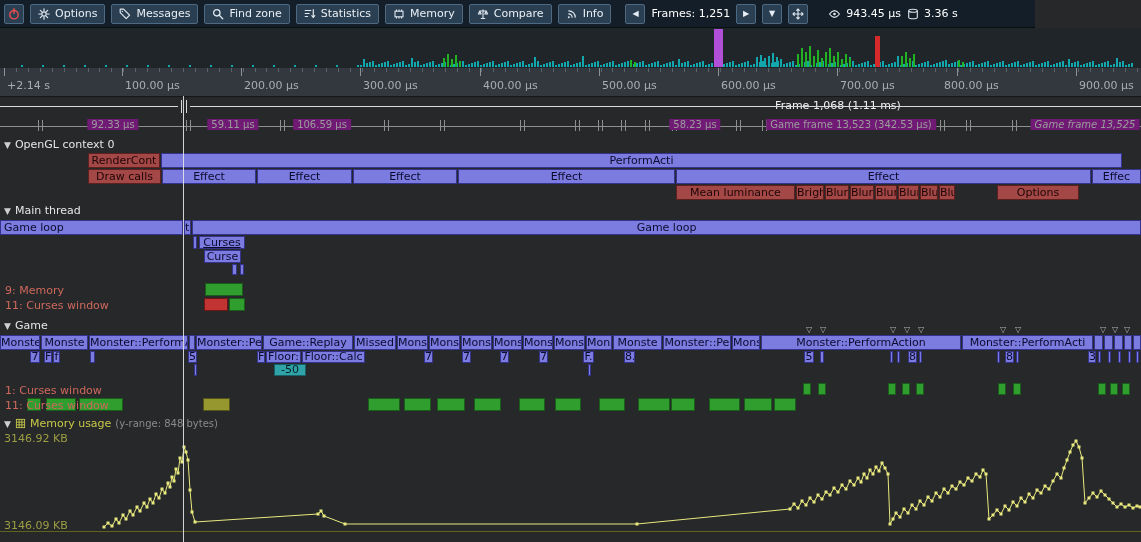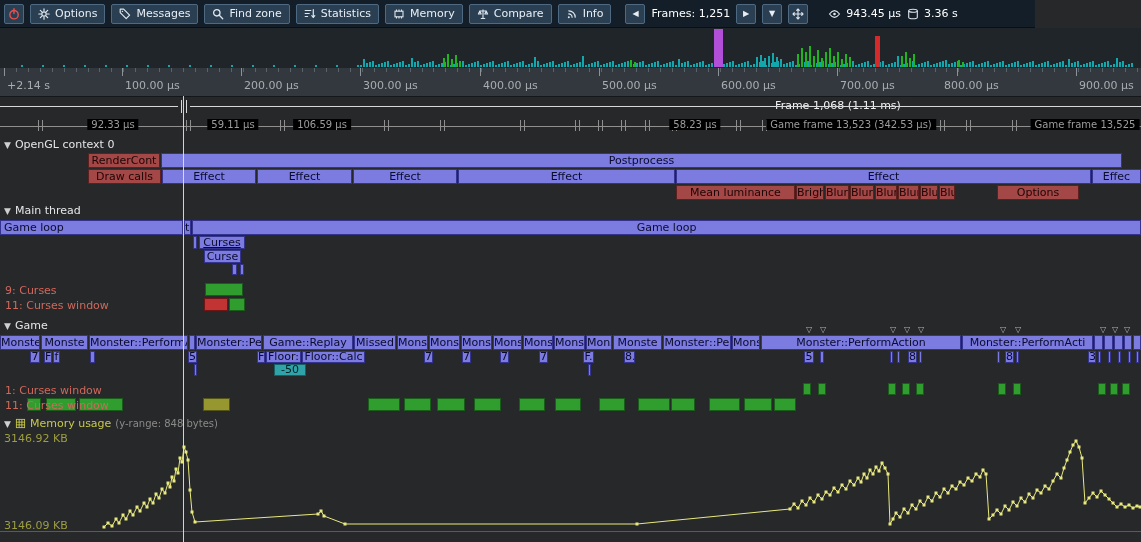--- a/index.html
+++ b/index.html
@@ -22,21 +22,21 @@
   .tick{position:absolute;top:0;width:1px;background:#5c6368;}
   .tick.major{background:#8b9298;}
   .rlabel{position:absolute;top:11px;font-size:11px;color:#a8adb2;white-space:nowrap;}
 
   
   .fline{position:absolute;height:1px;background:#d8d8d8;}
   .fdelim{position:absolute;width:1px;height:13px;top:100px;background:#d8d8d8;}
   .flabel{position:absolute;top:99px;transform:translateX(-50%);font-size:11px;color:#f2f2f2;background:#26282a;padding:0 6px;white-space:nowrap;}
   .sline{position:absolute;height:1px;background:#8f8f8f;}
   .sdelim{position:absolute;top:120px;height:11px;width:1px;background:#8f8f8f;}
-  .slabel{position:absolute;top:119px;transform:translateX(-50%);font-size:10px;color:#9c9c9c;background:#000000;padding:0 4px;white-space:nowrap;}
+  .slabel{position:absolute;top:119px;transform:translateX(-50%);font-size:10px;color:#9c9c9c;background:#701a75;padding:0 4px;white-space:nowrap;}
 
   
   .zone{position:absolute;box-sizing:border-box;border:1px solid;font-size:11px;text-align:center;
     overflow:hidden;white-space:nowrap;cursor:default;}
   .lock-label{position:absolute;font-size:11px;color:#d0685c;white-space:nowrap;z-index:5;}
   .sec-h{position:absolute;font-size:11px;color:#e6e6e8;display:flex;align-items:center;gap:4px;white-space:nowrap;z-index:5;}
   .sec-h .tri{color:#cfcfcf;font-size:9px;}
   .mem-title{color:#c8c84a;}
   .mem-note{color:#8a8a8a;font-size:10px;}
   .mlabel{position:absolute;font-size:11px;color:#9d9d42;z-index:5;}
@@ -768,23 +768,23 @@
     <div class="sdelim" style="left: 944px;"></div>
     <div class="sdelim" style="left: 966px;"></div>
     <div class="sdelim" style="left: 970px;"></div>
     <div class="sdelim" style="left: 1012px;"></div>
     <div class="sdelim" style="left: 1016px;"></div>
     <div class="slabel" style="left: 113px;">92.33 μs</div>
     <div class="slabel" style="left: 233px;">59.11 μs</div>
     <div class="slabel" style="left: 322px;">106.59 μs</div>
     <div class="slabel" style="left: 695px;">58.23 μs</div>
     <div class="slabel" style="left: 851px;">Game frame 13,523 (342.53 μs)</div>
-    <div class="slabel" style="left: 1085px;">Game frame 13,525</div>
+    <div class="slabel" style="left: 1085px; font-style: italic;">Game frame 13,525</div>
     <div class="zone" style="left: 88px; top: 153px; width: 72px; height: 15px; background: rgb(163, 71, 71); border-color: rgb(94, 31, 31); color: rgb(31, 6, 6); line-height: 13px;">RenderCont</div>
-    <div class="zone" style="left: 161px; top: 153px; width: 961px; height: 15px; background: rgb(123, 123, 224); border-color: rgb(52, 52, 143); color: rgb(11, 11, 46); line-height: 13px;">Postprocess</div>
+    <div class="zone" style="left: 161px; top: 153px; width: 961px; height: 15px; background: rgb(123, 123, 224); border-color: rgb(52, 52, 143); color: rgb(11, 11, 46); line-height: 13px;">PerformActi</div>
     <div class="zone" style="left: 88px; top: 169px; width: 73px; height: 15px; background: rgb(163, 71, 71); border-color: rgb(94, 31, 31); color: rgb(31, 6, 6); line-height: 13px;">Draw calls</div>
     <div class="zone" style="left: 162px; top: 169px; width: 94px; height: 15px; background: rgb(123, 123, 224); border-color: rgb(52, 52, 143); color: rgb(11, 11, 46); line-height: 13px;">Effect</div>
     <div class="zone" style="left: 257px; top: 169px; width: 95px; height: 15px; background: rgb(123, 123, 224); border-color: rgb(52, 52, 143); color: rgb(11, 11, 46); line-height: 13px;">Effect</div>
     <div class="zone" style="left: 353px; top: 169px; width: 104px; height: 15px; background: rgb(123, 123, 224); border-color: rgb(52, 52, 143); color: rgb(11, 11, 46); line-height: 13px;">Effect</div>
     <div class="zone" style="left: 458px; top: 169px; width: 217px; height: 15px; background: rgb(123, 123, 224); border-color: rgb(52, 52, 143); color: rgb(11, 11, 46); line-height: 13px;">Effect</div>
     <div class="zone" style="left: 676px; top: 169px; width: 415px; height: 15px; background: rgb(123, 123, 224); border-color: rgb(52, 52, 143); color: rgb(11, 11, 46); line-height: 13px;">Effect</div>
     <div class="zone" style="left: 1092px; top: 169px; width: 49px; height: 15px; background: rgb(123, 123, 224); border-color: rgb(52, 52, 143); color: rgb(11, 11, 46); line-height: 13px;">Effec</div>
     <div class="zone" style="left: 676px; top: 185px; width: 119px; height: 15px; background: rgb(163, 71, 71); border-color: rgb(94, 31, 31); color: rgb(31, 6, 6); line-height: 13px;">Mean luminance</div>
     <div class="zone" style="left: 796px; top: 185px; width: 28px; height: 15px; background: rgb(163, 71, 71); border-color: rgb(94, 31, 31); color: rgb(31, 6, 6); line-height: 13px;">Brigh</div>
     <div class="zone" style="left: 825px; top: 185px; width: 24px; height: 15px; background: rgb(163, 71, 71); border-color: rgb(94, 31, 31); color: rgb(31, 6, 6); line-height: 13px;">Blur</div>
@@ -880,21 +880,21 @@
     <div class="zone" style="left: 437px; top: 398px; width: 28px; height: 13px; background: rgb(47, 158, 47); border-color: rgb(26, 92, 26); color: rgb(6, 32, 6); line-height: 11px;"></div>
     <div class="zone" style="left: 474px; top: 398px; width: 27px; height: 13px; background: rgb(47, 158, 47); border-color: rgb(26, 92, 26); color: rgb(6, 32, 6); line-height: 11px;"></div>
     <div class="zone" style="left: 519px; top: 398px; width: 26px; height: 13px; background: rgb(47, 158, 47); border-color: rgb(26, 92, 26); color: rgb(6, 32, 6); line-height: 11px;"></div>
     <div class="zone" style="left: 555px; top: 398px; width: 26px; height: 13px; background: rgb(47, 158, 47); border-color: rgb(26, 92, 26); color: rgb(6, 32, 6); line-height: 11px;"></div>
     <div class="zone" style="left: 599px; top: 398px; width: 26px; height: 13px; background: rgb(47, 158, 47); border-color: rgb(26, 92, 26); color: rgb(6, 32, 6); line-height: 11px;"></div>
     <div class="zone" style="left: 638px; top: 398px; width: 32px; height: 13px; background: rgb(47, 158, 47); border-color: rgb(26, 92, 26); color: rgb(6, 32, 6); line-height: 11px;"></div>
     <div class="zone" style="left: 671px; top: 398px; width: 24px; height: 13px; background: rgb(47, 158, 47); border-color: rgb(26, 92, 26); color: rgb(6, 32, 6); line-height: 11px;"></div>
     <div class="zone" style="left: 709px; top: 398px; width: 31px; height: 13px; background: rgb(47, 158, 47); border-color: rgb(26, 92, 26); color: rgb(6, 32, 6); line-height: 11px;"></div>
     <div class="zone" style="left: 744px; top: 398px; width: 28px; height: 13px; background: rgb(47, 158, 47); border-color: rgb(26, 92, 26); color: rgb(6, 32, 6); line-height: 11px;"></div>
     <div class="zone" style="left: 774px; top: 398px; width: 22px; height: 13px; background: rgb(47, 158, 47); border-color: rgb(26, 92, 26); color: rgb(6, 32, 6); line-height: 11px;"></div>
-    <div class="lock-label" style="left: 5px; top: 284px;">9: Curses</div>
+    <div class="lock-label" style="left: 5px; top: 284px;">9: Memory</div>
     <div class="lock-label" style="left: 5px; top: 299px;">11: Curses window</div>
     <div class="lock-label" style="left: 5px; top: 384px;">1: Curses window</div>
     <div class="lock-label" style="left: 5px; top: 399px;">11: Curses window</div>
     <div class="arrow" style="left: 806px; top: 326px;">▽</div>
     <div class="arrow" style="left: 820px; top: 326px;">▽</div>
     <div class="arrow" style="left: 890px; top: 326px;">▽</div>
     <div class="arrow" style="left: 904px; top: 326px;">▽</div>
     <div class="arrow" style="left: 918px; top: 326px;">▽</div>
     <div class="arrow" style="left: 1000px; top: 326px;">▽</div>
     <div class="arrow" style="left: 1015px; top: 326px;">▽</div>

